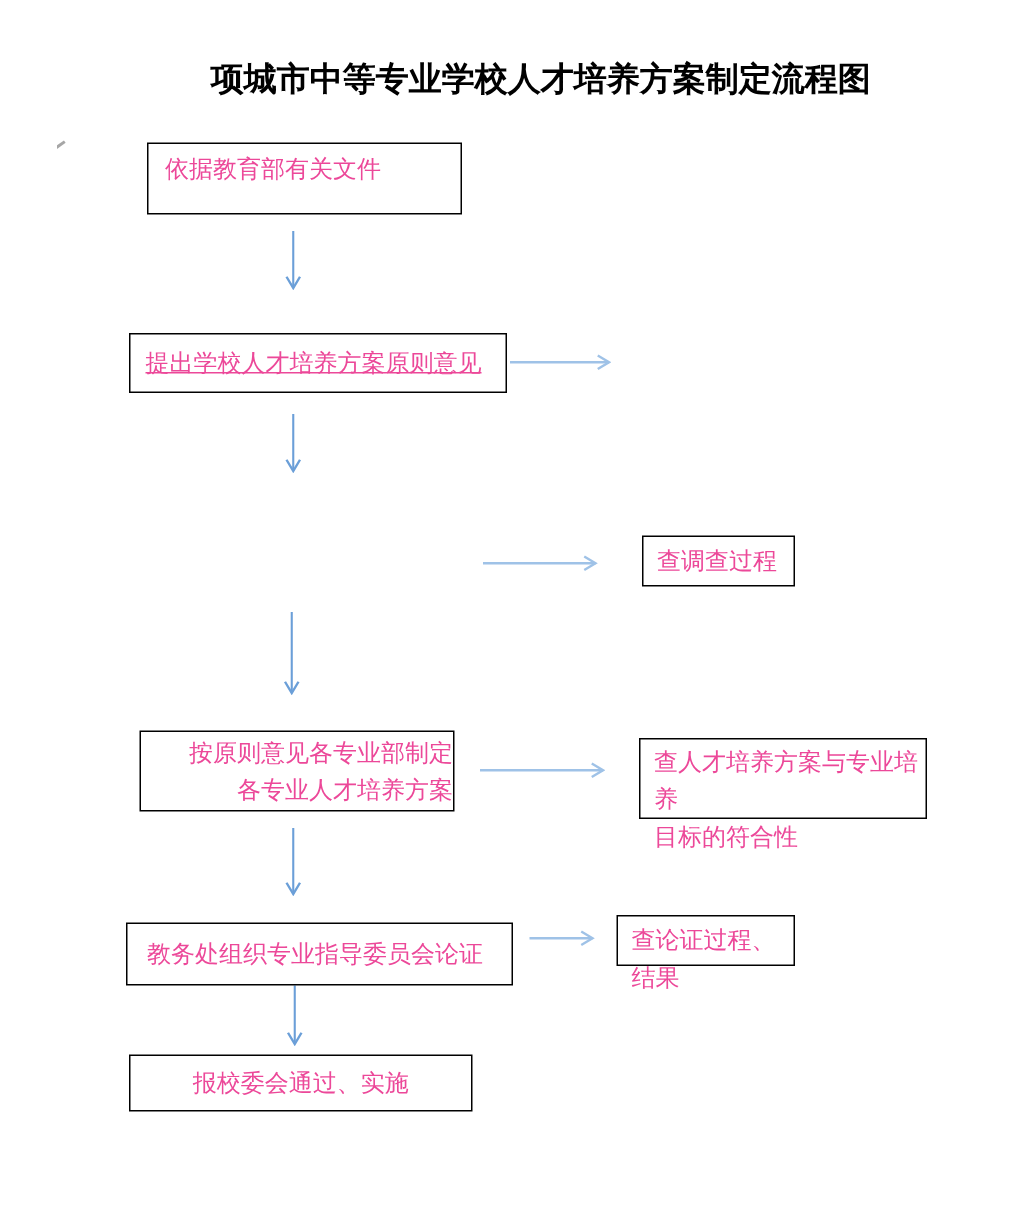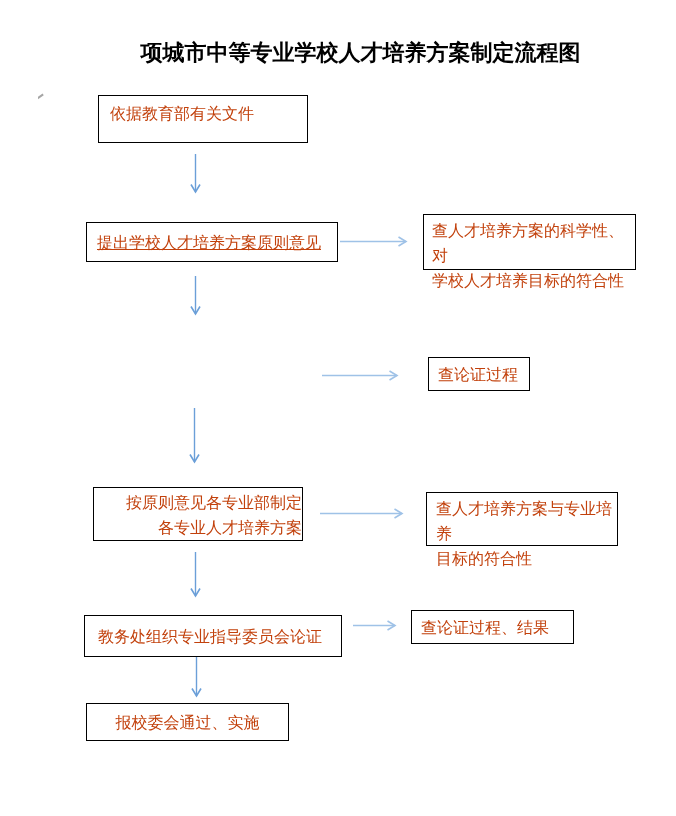--- a/index.html
+++ b/index.html
@@ -17,35 +17,35 @@
     text-align:center;
     font-size:22px;
     font-weight:bold;
     color:#000;
   }
   .flow-box{
     position:absolute;
     box-sizing:border-box;
     border:1px solid #000;
     background:#fff;
-    color:#c2410c;
+    color:#ec4899;
     font-size:16px;
     line-height:25px;
     white-space:pre-line;
   }
   .b1{left:60px;top:95px;width:210px;height:48px;padding:5px 4px 0 11px;}
   .b2{left:48px;top:222px;width:252px;height:40px;padding:7px 0 0 10px;text-decoration:underline;}
   .b3{left:67px;top:352px;width:201px;height:44px;padding:7px 0 0 13px;}
   .b4{left:55px;top:487px;width:210px;height:54px;padding:2px 0 0 10px;text-align:right;}
   .b5{left:46px;top:615px;width:258px;height:42px;padding:8px 0 0 13px;}
-  .b6{left:48px;top:703px;width:203px;height:38px;padding:6px 0 0 0;text-align:center;}
+  .b6{left:48px;top:703px;width:229px;height:38px;padding:6px 0 0 0;text-align:center;}
   .r1{left:385px;top:214px;width:213px;height:56px;padding:3px 0 0 8px;}
   .r2{left:390px;top:357px;width:102px;height:34px;padding:4px 0 0 9px;}
   .r3{left:388px;top:492px;width:192px;height:54px;padding:3px 0 0 9px;}
-  .r4{left:373px;top:610px;width:163px;height:34px;padding:4px 0 0 9px;}
+  .r4{left:373px;top:610px;width:119px;height:34px;padding:4px 0 0 9px;}
   .arrow-layer{
     position:absolute;left:0;top:0;width:676px;height:816px;
     pointer-events:none;
   }
   .edge-mark{
     position:absolute;
     left:-3px;top:96px;
     width:9px;height:2px;
     background:#a6a6a6;
     transform:rotate(-35deg);
@@ -80,20 +80,18 @@
     <line x1="315" y1="625.5" x2="357" y2="625.5" stroke-width="1.6" marker-end="url(#head-h)" stroke="#9fc2e7"></line>
   </svg>
 
   <div class="flow-box b1">依据教育部有关文件</div>
   <div class="flow-box b2">提出学校人才培养方案原则意见</div>
   <div class="flow-box b4">按原则意见各专业部制定
 各专业人才培养方案</div>
   <div class="flow-box b5">教务处组织专业指导委员会论证</div>
   <div class="flow-box b6">报校委会通过、实施</div>
 
-  <div class="flow-box r1">查人才培养方案的科学性、对
-学校人才培养目标的符合性</div>
-  <div class="flow-box r2">查论证过程</div>
+  <div class="flow-box r2">查调查过程</div>
   <div class="flow-box r3">查人才培养方案与专业培养
 目标的符合性</div>
   <div class="flow-box r4">查论证过程、结果</div>
 
 </div>
 
 </body></html>

